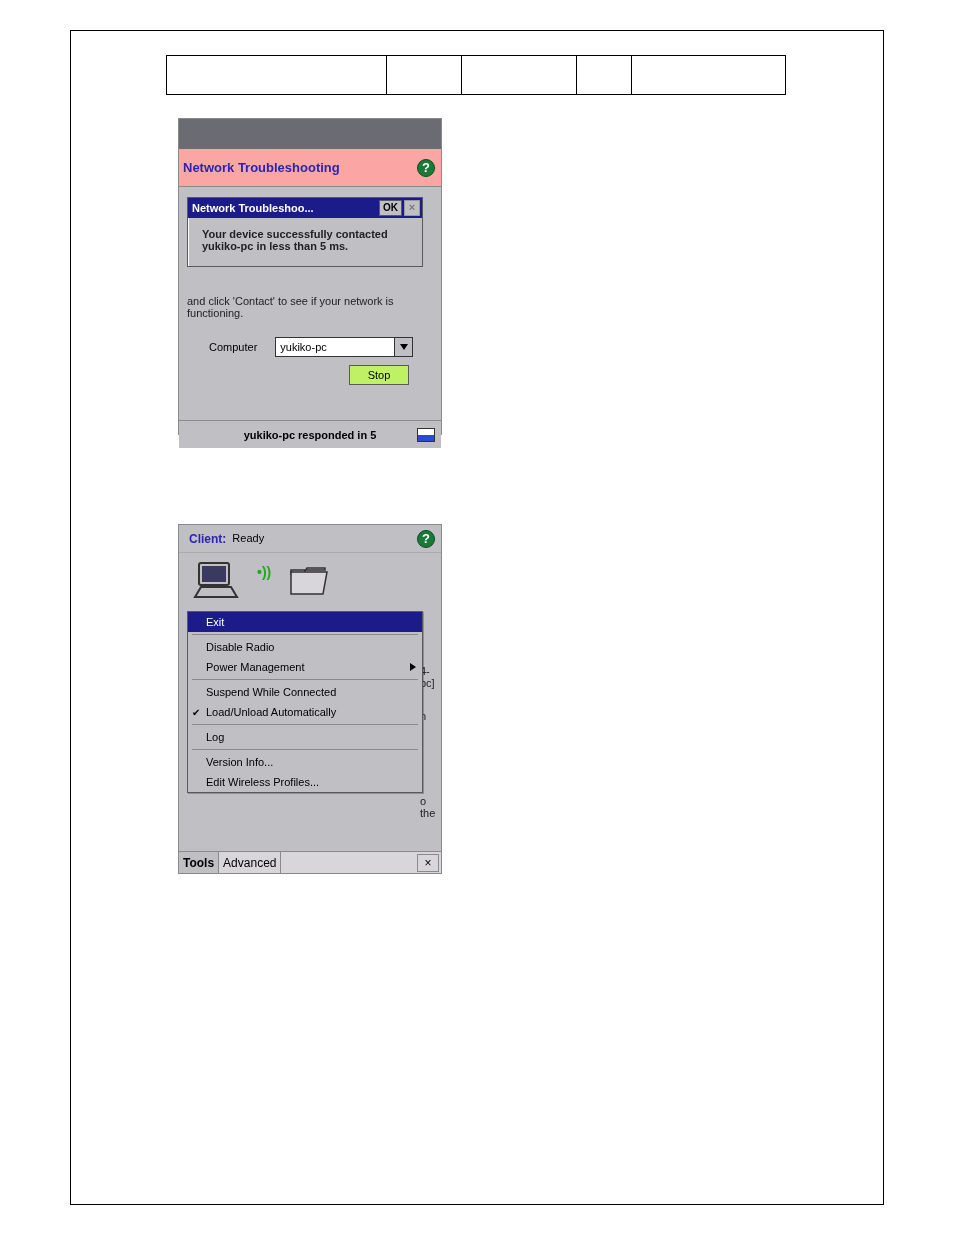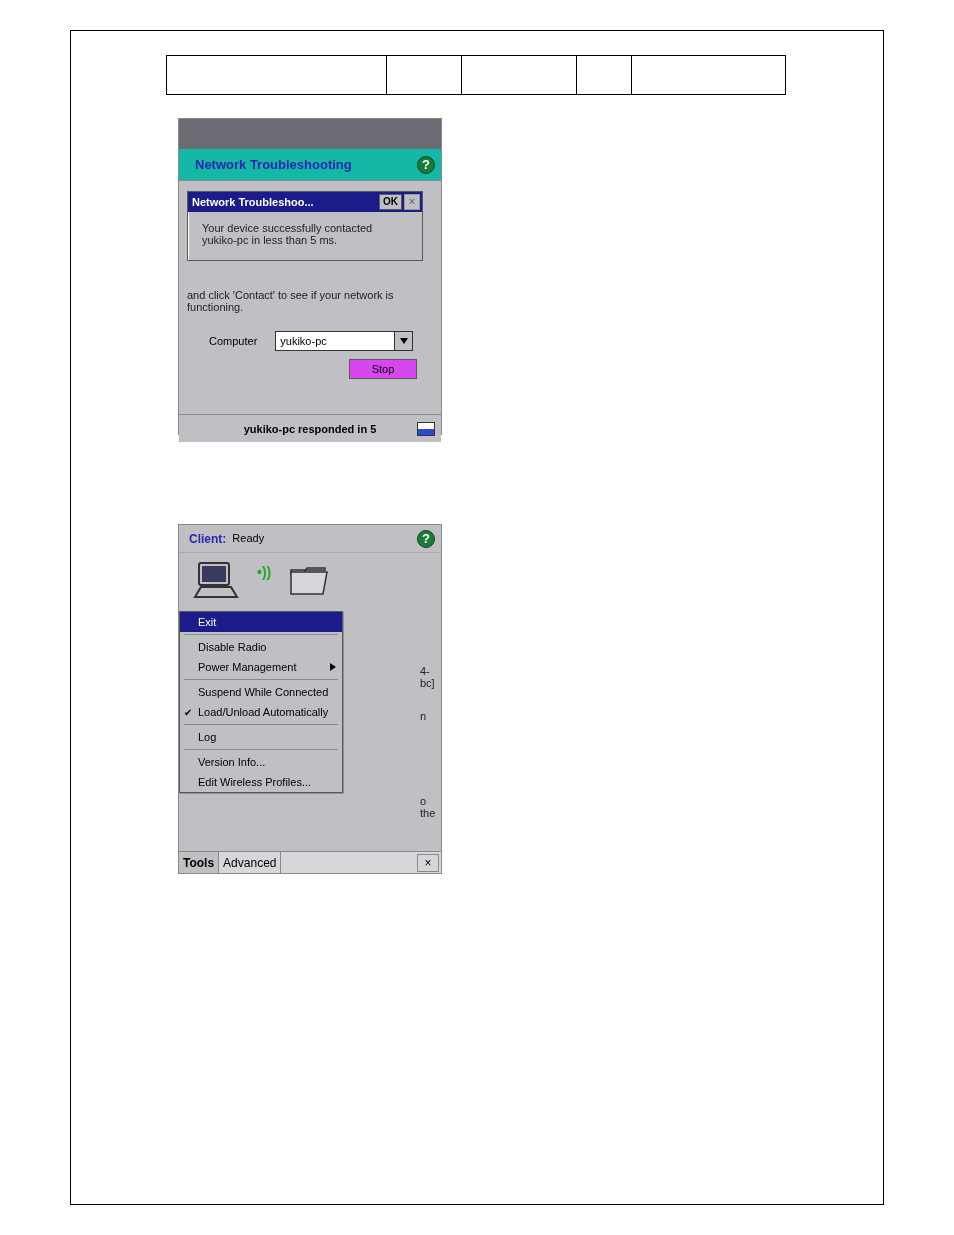--- a/index.html
+++ b/index.html
@@ -55,26 +55,26 @@
     top: 118px;
     width: 264px;
     height: 317px;
   }
   .shot1-topbar {
     height: 30px;
     background: #6b6b73;
     width: 100%;
   }
   .shot1-title {
-    height: 32px;
-    background: #14b8a6;
+    height: 38px;
+    background: #fca5a5;
     border-bottom: 1px solid #8a8a8a;
     display: flex;
     align-items: center;
-    padding: 0 6px 0 16px;
+    padding: 0 6px 0 4px;
   }
   .shot1-title-text {
     color: #2a25b3;
     font-weight: bold;
     font-size: 13px;
     flex: 1;
   }
   .help-icon {
     width: 18px; height: 18px;
     border-radius: 50%;
@@ -130,20 +130,21 @@
     font-size: 11px;
     width: 16px; height: 16px;
     line-height: 12px;
     text-align: center;
     margin-right: 2px;
   }
   .dialog-body {
     padding: 10px 14px 14px 14px;
     font-size: 11px;
     color: #222;
+    font-weight: bold;
   }
   .instr {
     position: absolute;
     left: 8px;
     top: 108px;
     width: 246px;
     font-size: 11px;
     color: #222;
   }
   .field-row {
@@ -176,23 +177,23 @@
     border-left: none;
     display: flex;
     align-items: center;
     justify-content: center;
   }
   .combo-btn svg { width: 8px; height: 6px; }
   .stop-btn {
     position: absolute;
     left: 170px;
     top: 178px;
-    width: 68px;
+    width: 60px;
     height: 20px;
-    background: #d946ef;
+    background: #bef264;
     border: 1px solid #5a5a5a;
     font-size: 11px;
     text-align: center;
     line-height: 18px;
   }
   .shot1-status {
     height: 28px;
     border-top: 1px solid #8a8a8a;
     background: #c0bfc4;
     display: flex;
@@ -250,23 +251,23 @@
   .signal-icon {
     color: #1faa1f;
     font-weight: bold;
     font-size: 14px;
     position: relative;
     top: -10px;
   }
   .folder-icon svg { width: 40px; height: 34px; }
   .menu-popup {
     position: absolute;
-    left: 0;
+    left: 8px;
     top: 86px;
-    width: 164px;
+    width: 236px;
     background: #c0bfc4;
     border: 1px solid #5a5a5a;
     box-shadow: 1px 1px 0 rgba(0,0,0,0.25);
     z-index: 2;
   }
   .menu-item {
     padding: 4px 10px 4px 18px;
     font-size: 11px;
     display: flex;
     align-items: center;

